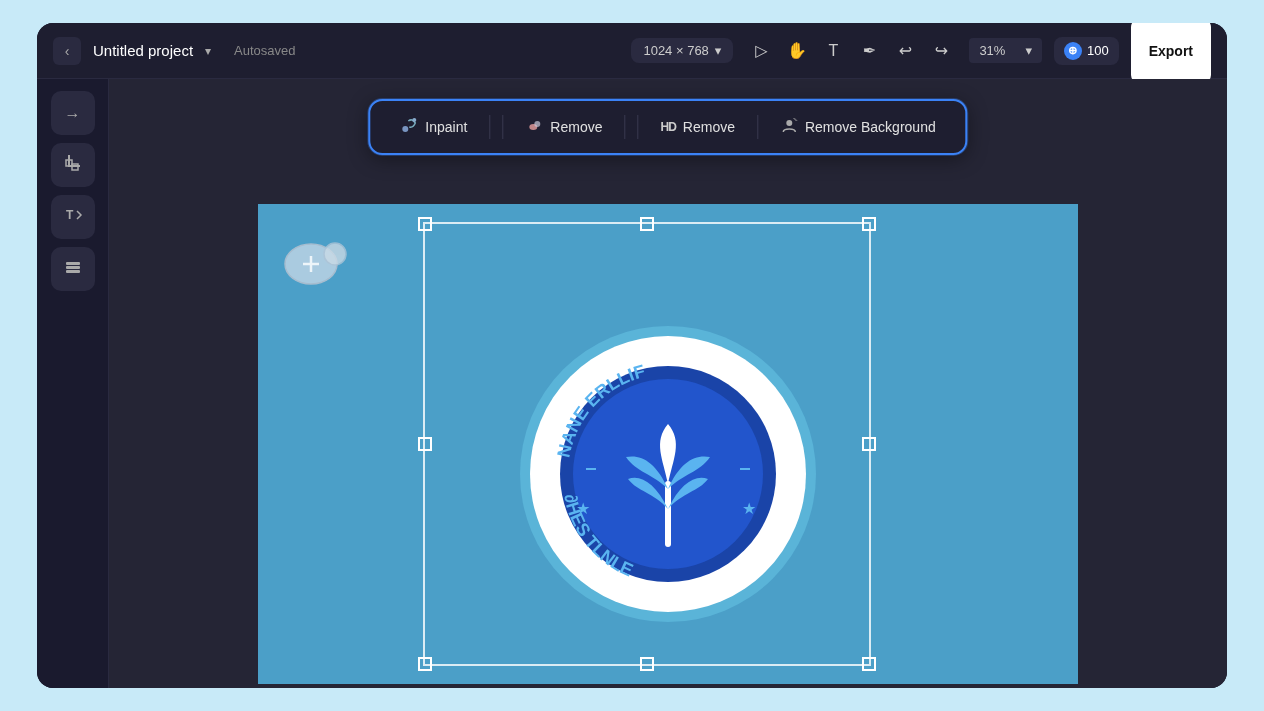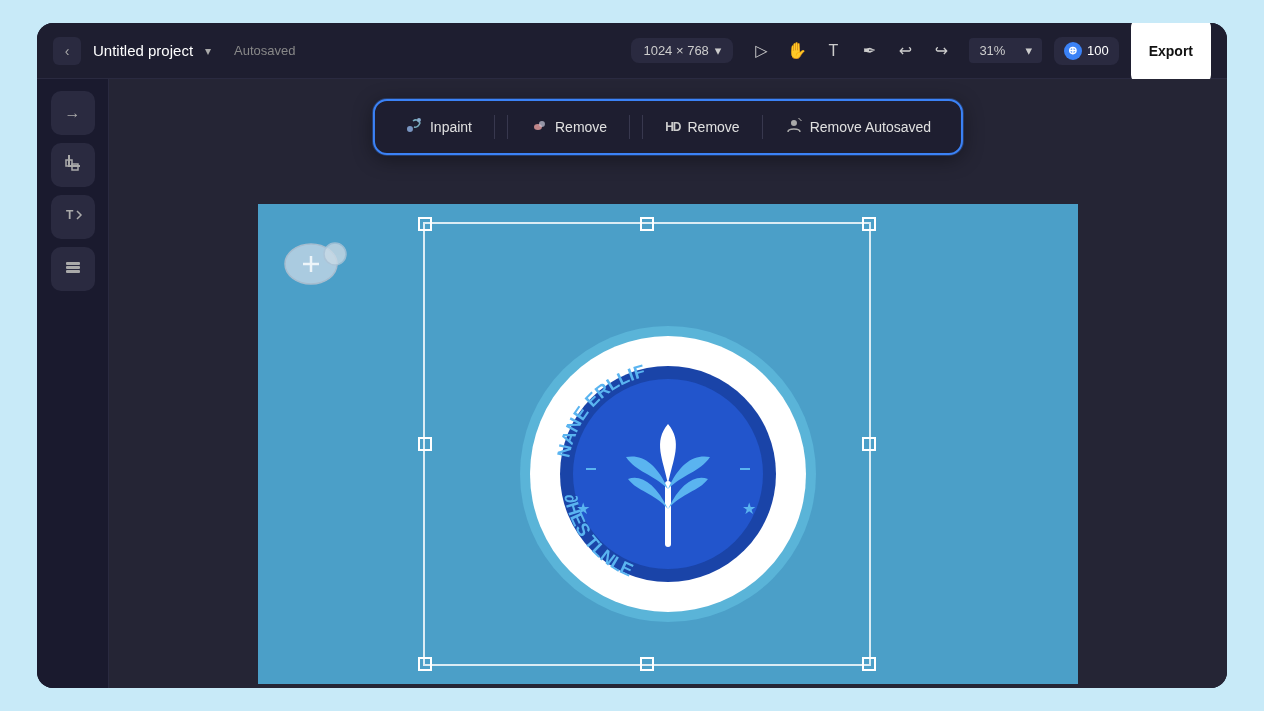--- a/index.html
+++ b/index.html
@@ -364,21 +364,21 @@
         </div>
         <div class="tool-divider"></div>
         <div class="tool-item">
           <span class="tool-icon">
             <svg width="18" height="18" viewBox="0 0 18 18" fill="none">
               <circle cx="9" cy="7" r="3" fill="#aaa"></circle>
               <path d="M3 16 C3 12 15 12 15 16" stroke="#aaa" stroke-width="1.5" fill="none"></path>
               <path d="M13 2 L16 5 M14 2 L17 5" stroke="#aaa" stroke-width="1" opacity="0.6"></path>
             </svg>
           </span>
-          <span>Remove Autosaved</span>
+          <span>Remove Background</span>
         </div>
       </div>
 
       <div class="canvas-content">
         <div style="position:relative; margin-top:80px;">
 
           <div class="canvas-bg">
 
             <div style="position:absolute; top:10px; left:15px; width:90px; height:90px; opacity:0.9;">
               <svg width="90" height="90" viewBox="0 0 90 90" fill="none">

